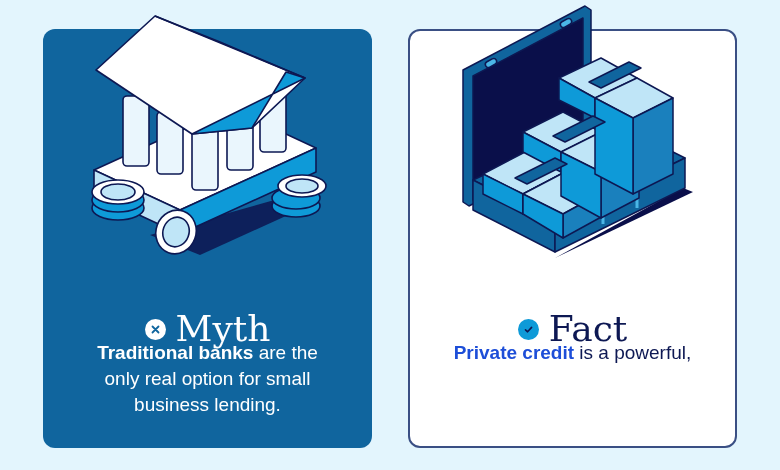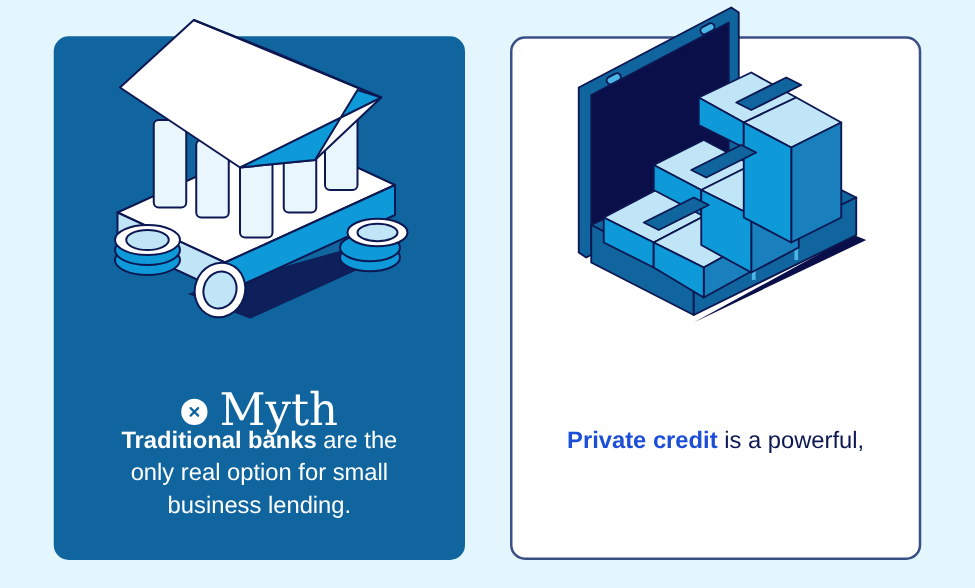--- a/index.html
+++ b/index.html
@@ -97,20 +97,28 @@
       <ellipse cx="216" cy="188" rx="24" ry="11" fill="#0e9ad8"></ellipse>
       <ellipse cx="222" cy="176" rx="24" ry="11"></ellipse>
       <ellipse cx="222" cy="176" rx="16" ry="7" fill="#bfe5f7"></ellipse>
       <ellipse cx="96" cy="222" rx="20" ry="22" transform="rotate(20 96 222)"></ellipse>
       <ellipse cx="96" cy="222" rx="13" ry="15" fill="#bfe5f7" transform="rotate(20 96 222)"></ellipse>
     </g>
   </g>
 </svg>
 
 <div class="card fact">
+  <div class="heading">
+    <span class="badge">
+      <svg width="11" height="11" viewBox="0 0 11 11">
+          <path d="M2.5 5.8 L4.6 7.8 L8.6 3.4" fill="none" stroke="#0d1853" stroke-width="1.6" stroke-linecap="round" stroke-linejoin="round"></path>
+        </svg>
+    </span>
+    <span>Fact</span>
+  </div>
   <div class="body-text">
     <span class="strong">Private credit</span><span> is a powerful,</span><br>
     <br>
   </div>
 </div>
 
 <svg class="illus" style="left:455px;top:2px" width="245" height="260" viewBox="0 0 245 260">
   <g stroke="#0d1853" stroke-width="1.5" stroke-linejoin="round">
 
     <path d="M8 68 L130 4 L136 8 L136 140 L14 204 L8 200 Z" fill="#10659e"></path>

